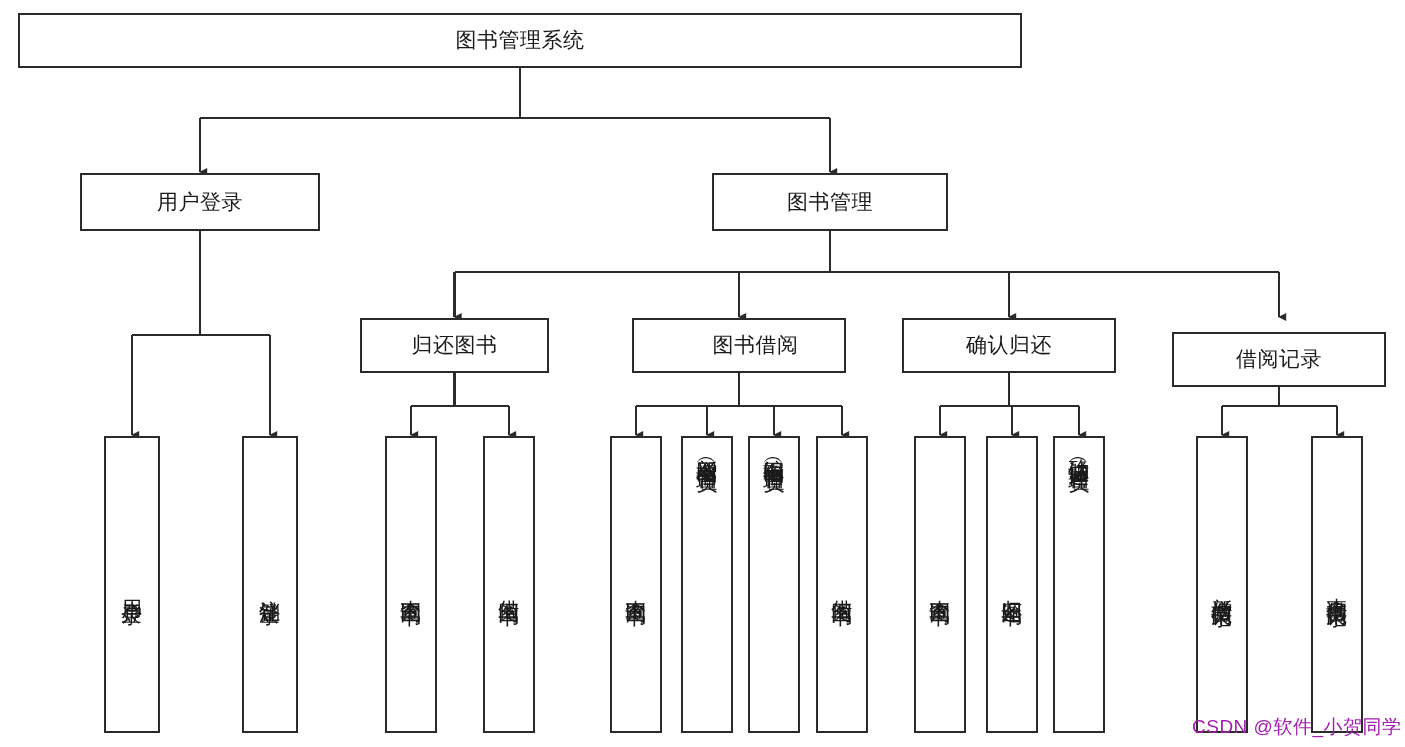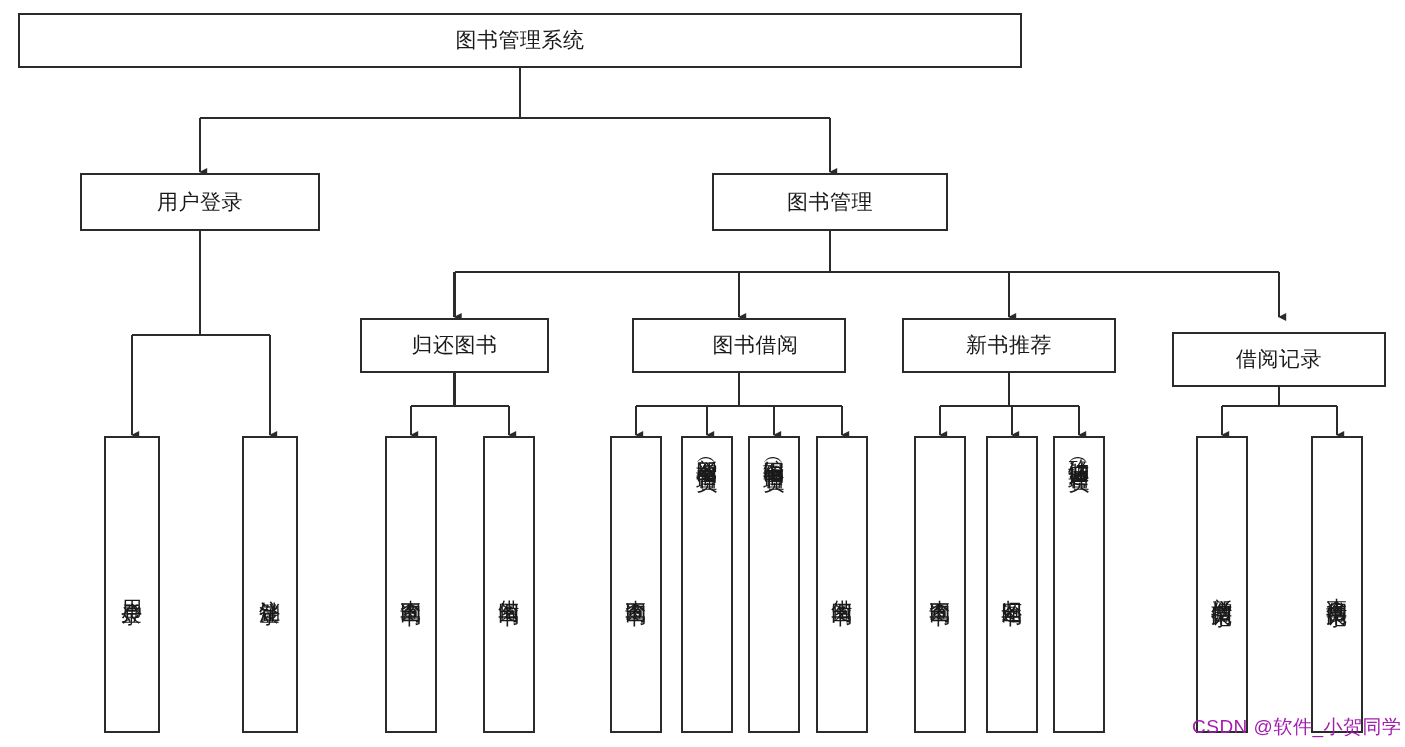--- a/index.html
+++ b/index.html
@@ -131,21 +131,21 @@
       <div class="node-box" style="left: 712px; top: 173px; width: 236px; height: 58px;">
         <span class="node-label-h">图书管理</span>
       </div>
       <div class="node-box" style="left: 360px; top: 318px; width: 189px; height: 55px;">
         <span class="node-label-h">归还图书</span>
       </div>
       <div class="node-box" style="left: 632px; top: 318px; width: 214px; height: 55px; padding-left: 33px;">
         <span class="node-label-h">图书借阅</span>
       </div>
       <div class="node-box" style="left: 902px; top: 318px; width: 214px; height: 55px;">
-        <span class="node-label-h">新书推荐</span>
+        <span class="node-label-h">确认归还</span>
       </div>
       <div class="node-box" style="left: 1172px; top: 332px; width: 214px; height: 55px;">
         <span class="node-label-h">借阅记录</span>
       </div>
       <div class="node-box leaf centered" style="left: 104px; top: 436px; width: 56px; height: 297px;">
         <span class="node-label-v">用户登录</span>
       </div>
       <div class="node-box leaf centered" style="left: 242px; top: 436px; width: 56px; height: 297px;">
         <span class="node-label-v">注销登录</span>
       </div>

